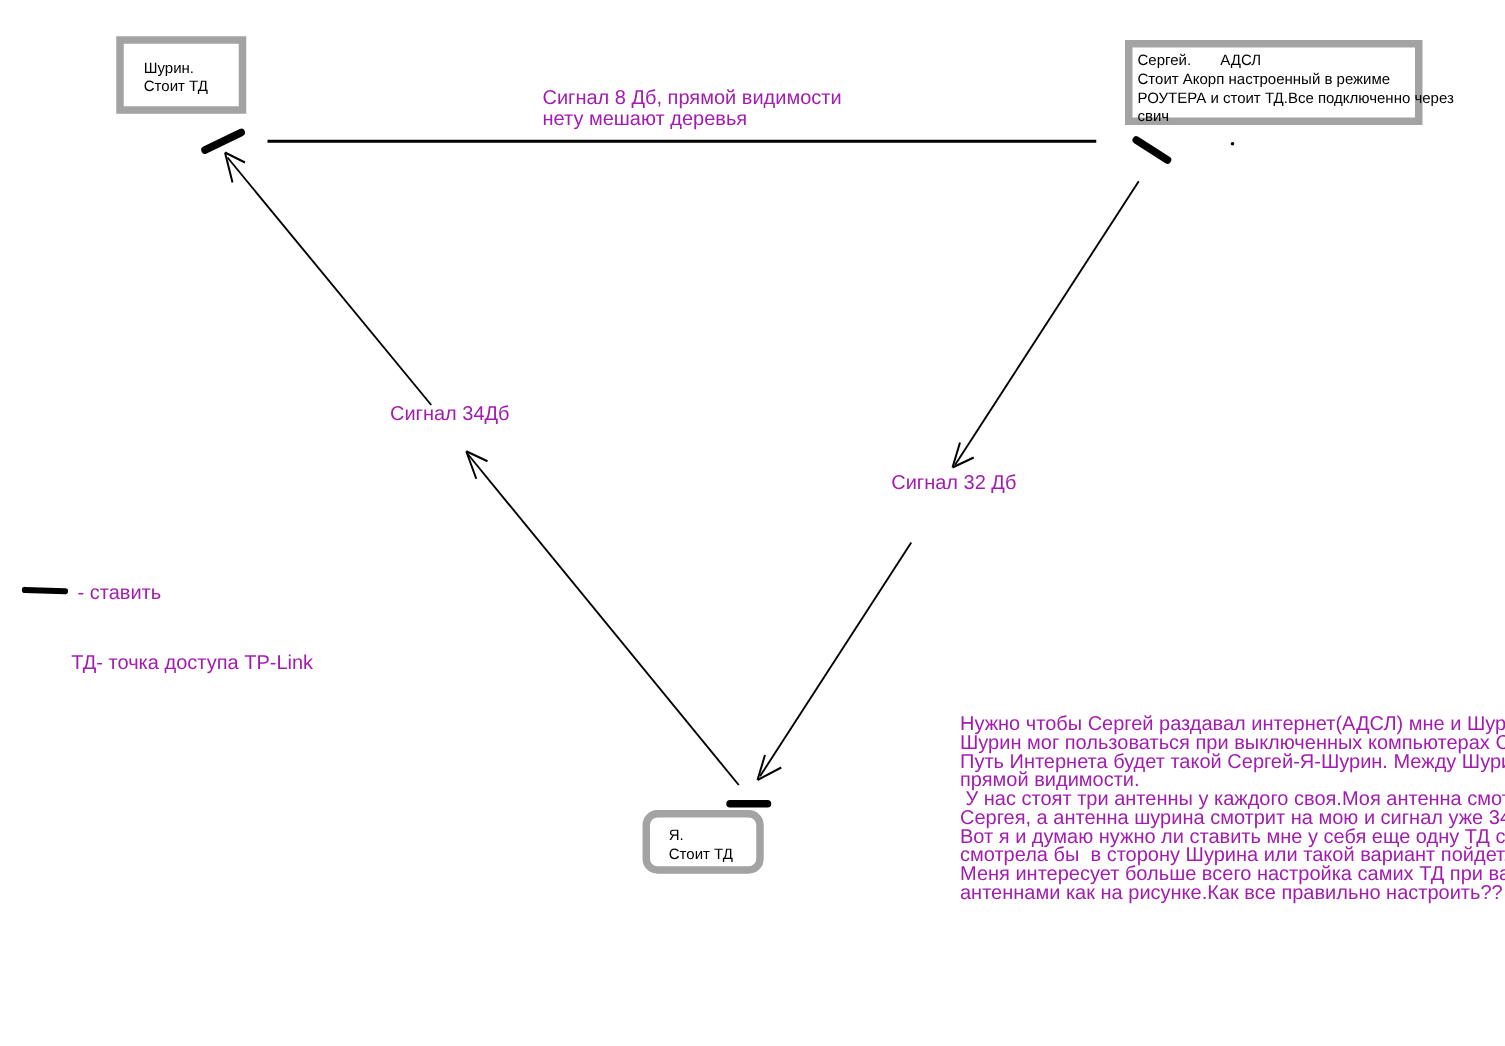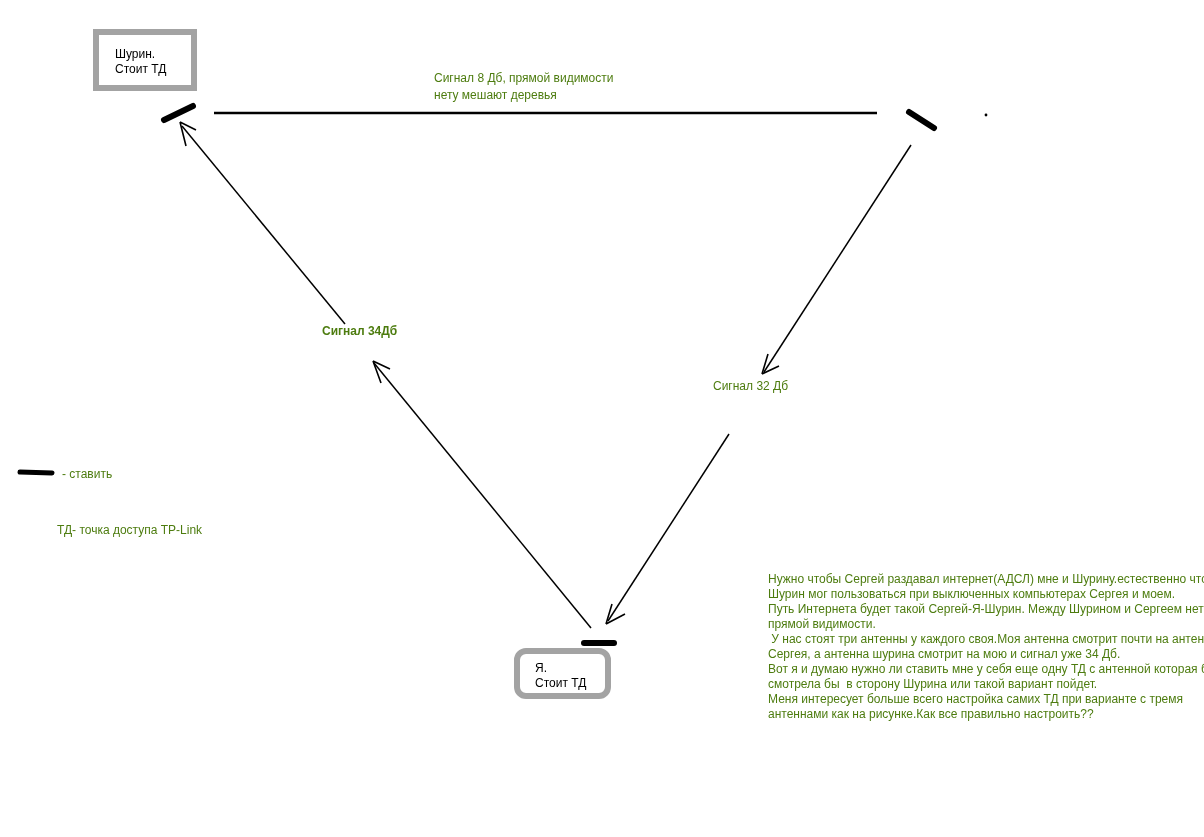--- a/index.html
+++ b/index.html
@@ -8,39 +8,39 @@
     width:1204px;height:837px;
     background:#ffffff;
     font-family:"Liberation Sans",sans-serif;
     color:#000000;
     overflow:hidden;
   }
   .diagram-svg{position:absolute;left:0;top:0;}
   .textblock{
     position:absolute;
     white-space:pre;
-    font-size:12px;
+    font-size:16px;
     line-height:15px;
-    color:#4d7c0f;
+    color:#a21caf;
   }
   .node-box{
     position:absolute;
     border:6px solid #a3a3a3;
     box-sizing:border-box;
     background:#fff;
     font-size:12px;
     line-height:15px;
     white-space:pre;
   }
   .node-box.rounded{border-radius:12px;}
   #box-shurin{left:93px;top:29px;width:104px;height:62px;padding:12px 0 0 16px;}
   #box-sergey{left:900px;top:32px;width:238px;height:68px;padding:3px 0 0 4px;}
   #box-me{left:514px;top:648px;width:97px;height:51px;padding:7px 0 0 15px;}
   #label-top-link{left:434px;top:70px;line-height:17px;}
-  #label-left-link{left:322px;top:324px;font-weight:bold;}
+  #label-left-link{left:312px;top:324px;}
   #label-right-link{left:713px;top:379px;}
   #legend-antenna-label{left:62px;top:467px;}
   #legend-td-label{left:17px;top:523px;margin-left:40px;}
   #note-question{left:768px;top:572px;}
   #note-wifi{left:672px;top:725px;text-indent:50px;}
 </style>
 </head>
 <body>
 
 <div class="stage">
@@ -64,20 +64,24 @@
     <line x1="584" y1="643" x2="614" y2="643" stroke="#000" stroke-width="6" stroke-linecap="round"></line>
 
     <line x1="20" y1="472" x2="52" y2="473" stroke="#000" stroke-width="5" stroke-linecap="round"></line>
 
     <circle cx="986" cy="115" r="1.4" fill="#000"></circle>
   </svg>
 
   <div class="node-box" id="box-shurin">Шурин.
 Стоит ТД</div>
 
+  <div class="node-box" id="box-sergey">Сергей.       АДСЛ
+Стоит Акорп настроенный в режиме
+РОУТЕРА и стоит ТД.Все подключенно через
+свич</div>
 
   <div class="node-box rounded" id="box-me">Я.
 Стоит ТД</div>
 
   <div class="textblock" id="label-top-link">Сигнал 8 Дб, прямой видимости
 нету мешают деревья</div>
 
   <div class="textblock" id="label-left-link">Сигнал 34Дб</div>
 
   <div class="textblock" id="label-right-link">Сигнал 32 Дб</div>

